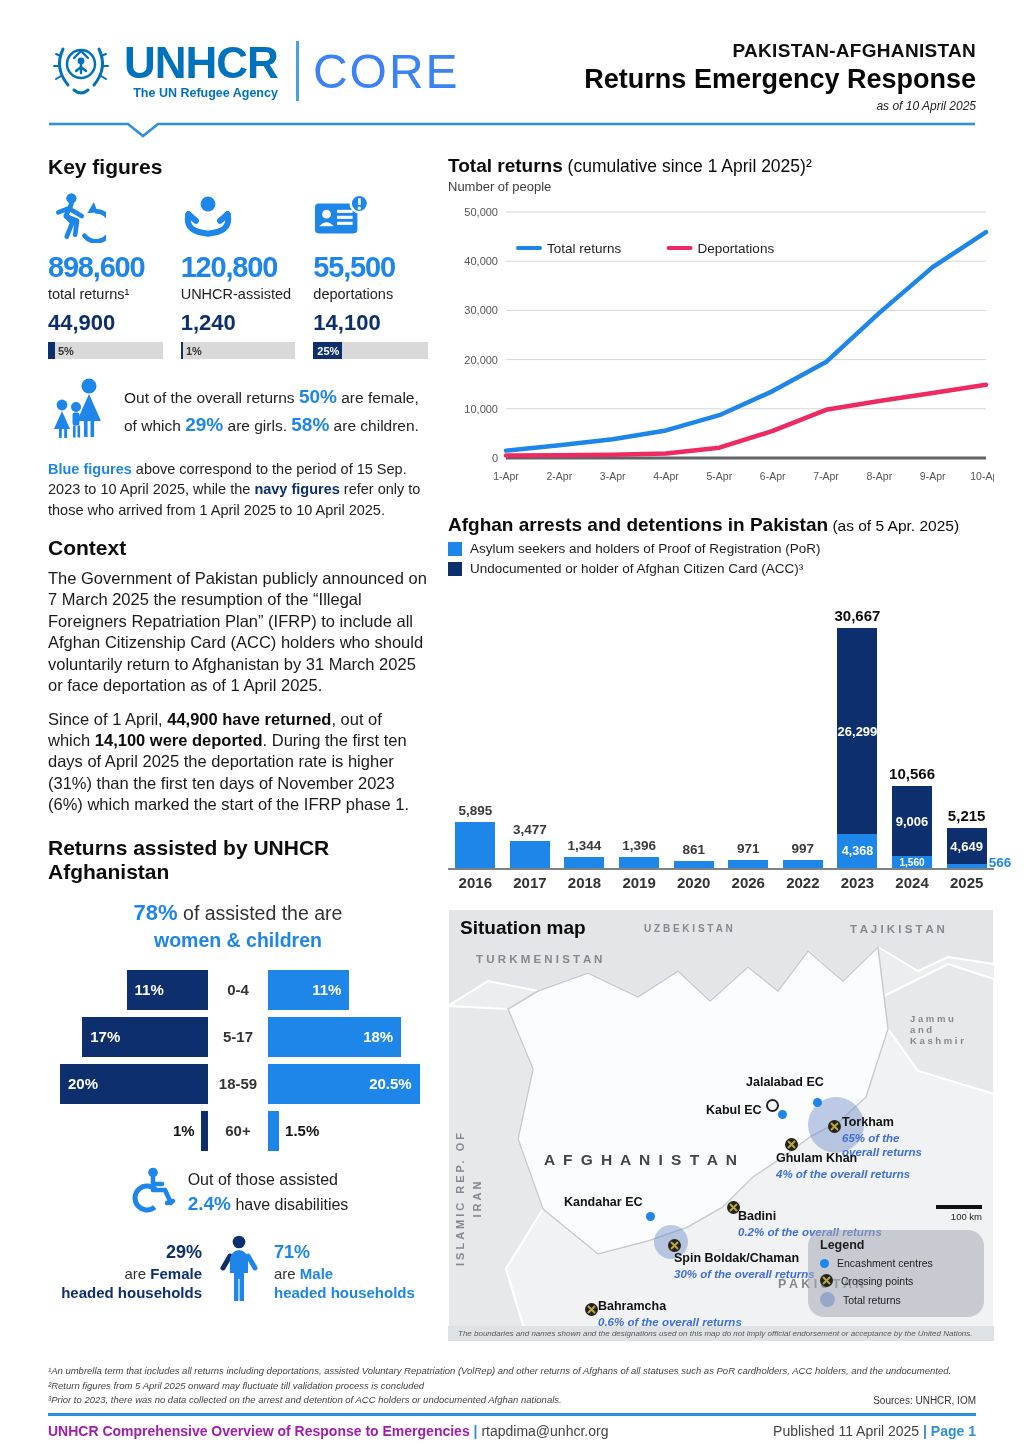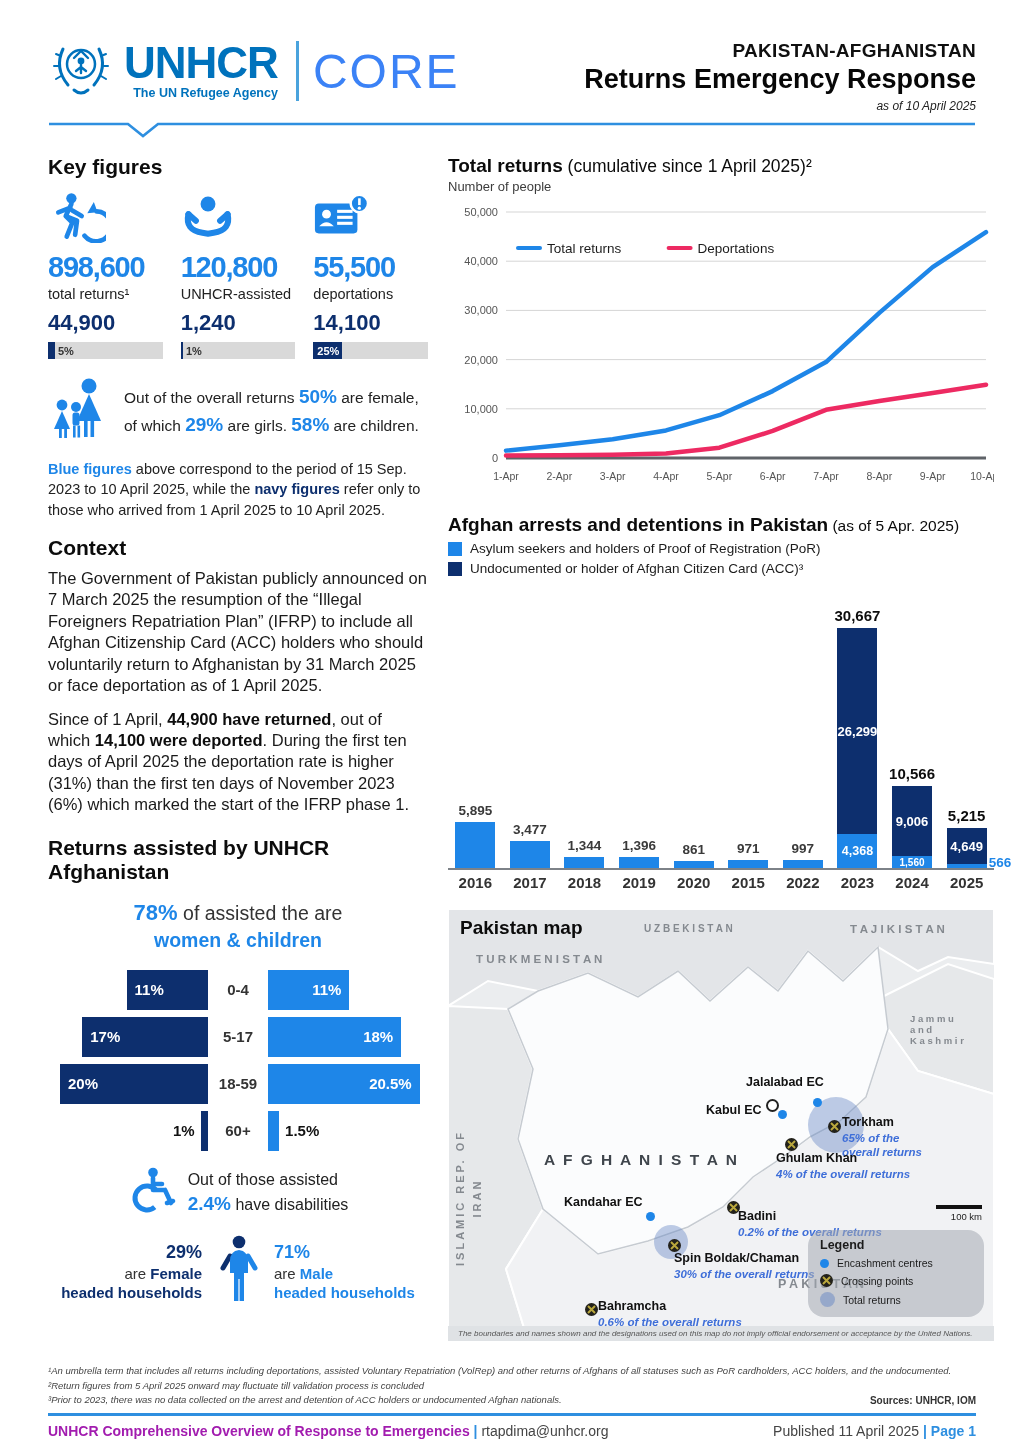--- a/index.html
+++ b/index.html
@@ -103,21 +103,21 @@
   .map-legend .lg-title{font-size:12.5px;font-weight:800;color:#1c1c1c;margin-bottom:5px;}
   .lg-item{display:flex;align-items:center;gap:8px;font-size:10.5px;color:#1c1c1c;margin-top:5px;}
   .scalebar{position:absolute;right:12px;top:296px;text-align:right;z-index:5;}
   .scalebar .bar{width:46px;height:4px;background:#111;margin-left:auto;}
   .scalebar .lbl{font-size:9.5px;color:#222;margin-top:2px;}
   .map-disclaimer{position:absolute;left:0;right:0;bottom:0;background:#dfe2e5;padding:3px 10px;
                   font-size:8px;font-style:italic;color:#555;z-index:5;}
   
   .footer{position:absolute;left:0;right:0;bottom:10px;}
   .footnotes{position:relative;padding:0 48px;font-size:9.5px;font-style:italic;color:#444;line-height:1.55;}
-  .sources{position:absolute;right:48px;bottom:0;font-style:normal;font-weight:700;font-size:10px;color:#333;}
+  .sources{position:absolute;right:48px;bottom:0;font-style:normal;font-weight:400;font-size:10px;color:#333;}
   .footer-rule{height:3px;background:#2e8fe0;margin:5px 48px 0 48px;}
   .footer-bar{display:flex;justify-content:space-between;padding:7px 48px 0 48px;font-size:14px;color:#444;}
   .fb-bold{font-weight:800;color:#a21caf;}
   .fb-sep{color:#2e8fe0;font-weight:700;}
   .fb-page{color:#2e8fe0;font-weight:700;}
   svg text{font-family:"Liberation Sans",sans-serif;}
 </style>
 </head>
 <body>
 
@@ -467,38 +467,38 @@
                 <span class="bar-out-label" style="left: 42px; bottom: -2px;">566</span>
               </div>
             </div>
           </div>
         <div class="bar-xlabels" id="bar-xlabels">
             <span>2016</span>
             <span>2017</span>
             <span>2018</span>
             <span>2019</span>
             <span>2020</span>
-            <span>2015</span>
+            <span>2026</span>
             <span>2022</span>
             <span>2023</span>
             <span>2024</span>
             <span>2025</span>
           </div>
       </div>
 
       <div class="map-box">
         <svg width="546" height="432" viewBox="0 0 546 432" style="position:absolute;left:0;top:0;">
           <rect width="546" height="432" fill="#ebedef"></rect>
           <path d="M0,0 H546 V55 L500,48 470,62 430,38 395,72 360,42 330,82 300,58 262,92 230,62 190,88 140,64 90,82 40,72 0,97 Z" fill="#e3e5e8" stroke="#ffffff" stroke-width="2"></path>
           <path d="M430,90 L500,55 546,70 546,185 470,162 440,120 Z" fill="#e6e8ea" stroke="#ffffff" stroke-width="2"></path>
           <path d="M0,97 L60,100 85,160 70,230 95,300 58,360 80,432 0,432 Z" fill="#e6e8ea" stroke="#ffffff" stroke-width="2"></path>
           <path d="M95,300 L150,345 200,332 240,318 275,298 305,268 335,248 362,228 392,212 418,188 440,120 470,162 546,185 546,432 80,432 58,360 Z" fill="#f1f2f4" stroke="#ffffff" stroke-width="2"></path>
           <path d="M60,100 L90,82 140,64 190,88 230,62 262,92 300,58 330,82 360,42 395,72 430,38 440,120 418,188 392,212 362,228 335,248 305,268 275,298 240,318 200,332 150,345 95,300 70,230 85,160 Z" fill="#fbfcfd" stroke="#c6cbd1" stroke-width="1.5"></path>
         </svg>
-        <div class="map-title">Pakistan map</div>
+        <div class="map-title">Situation map</div>
         <div class="iran-label">ISLAMIC REP.
 OF IRAN</div>
         <div id="map-overlay" style="position:absolute;left:0;top:0;width:100%;height:100%;">
             <div class="country-label" style="left: 28px; top: 44px; font-size: 11.5px;">T U R K M E N I S T A N</div>
             <div class="country-label" style="left: 196px; top: 14px; font-size: 10px;">U Z B E K I S T A N</div>
             <div class="country-label" style="left: 402px; top: 14px; font-size: 11.5px;">T A J I K I S T A N</div>
             <div class="country-label" style="left: 96px; top: 242px; font-size: 15.5px; color: rgb(63, 69, 76); letter-spacing: 2px;">A F G H A N I S T A N</div>
             <div class="country-label" style="left: 330px; top: 368px; font-size: 12.5px;">P A K I S T A N</div>
             <div class="country-label" style="left: 462px; top: 104px; font-size: 9.5px;">J a m m u
 a n d

